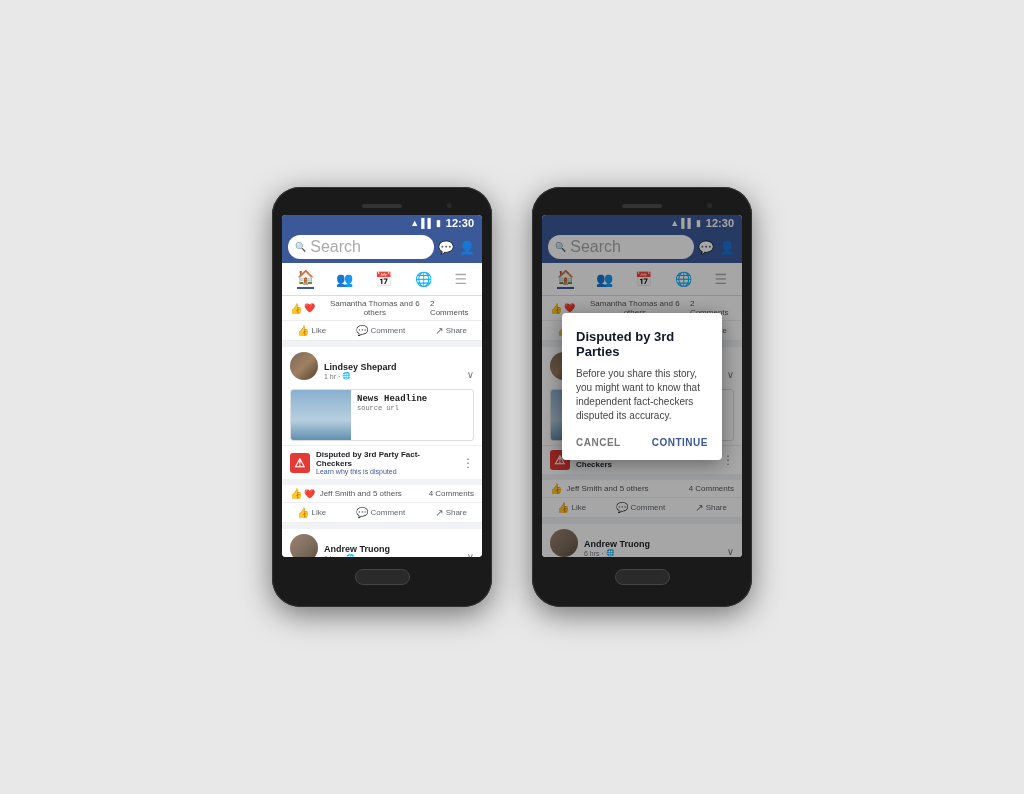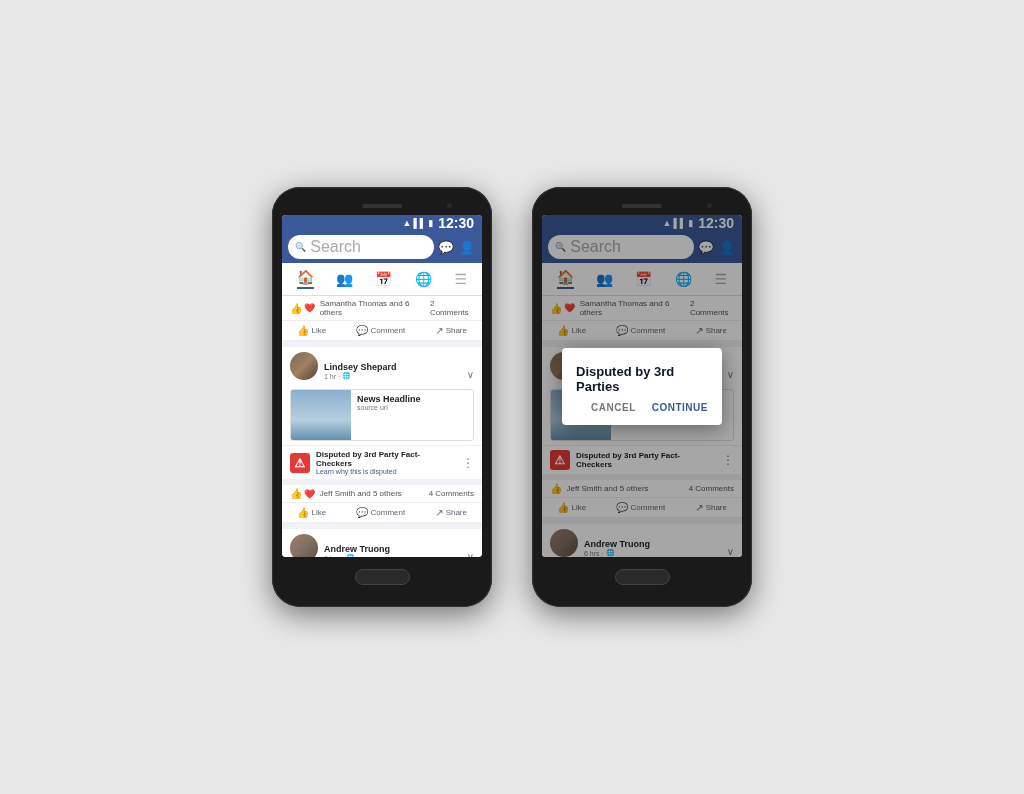--- a/index.html
+++ b/index.html
@@ -89,21 +89,21 @@
       gap: 3px;
       height: 16px;
     }
     .status-icons {
       display: flex;
       gap: 2px;
       align-items: center;
     }
     .status-time {
       font-weight: bold;
-      font-size: 14px;
+      font-size: 11px;
       margin-left: 2px;
     }
 
     
     .fb-search-bar {
       background: #3b5998;
       padding: 4px 6px;
       display: flex;
       align-items: center;
       gap: 5px;
@@ -169,21 +169,21 @@
       border-bottom: 1px solid #eee;
     }
     .reaction-icons {
       display: flex;
       align-items: center;
       gap: 2px;
       font-size: 8px;
     }
     .thumb-icon { color: #4267B2; font-size: 10px; }
     .heart-icon { color: #e0355e; font-size: 9px; }
-    .reaction-names { font-size: 8px; color: #555; margin-left: 2px; }
+    .reaction-names { font-size: 8px; color: #555; margin-left: 2px; text-align: center; }
     .comment-count { font-size: 8px; color: #555; }
 
     .post-actions {
       display: flex;
       justify-content: space-around;
       padding: 4px 0;
       border-bottom: 1px solid #eee;
     }
     .post-action-btn {
       font-size: 8px;
@@ -231,20 +231,21 @@
     }
     .news-thumb {
       width: 60px;
       height: 50px;
       background: linear-gradient(180deg, #8ab0d0 0%, #b8cfe0 60%, #6090b0 100%);
       flex-shrink: 0;
     }
     .news-text-area {
       padding: 4px 6px;
       flex: 1;
+      font-family: Liberation Mono, monospace;
     }
     .news-headline { font-size: 9px; font-weight: bold; color: #1c1e21; }
     .news-source { font-size: 7px; color: #777; }
 
     
     .disputed-row {
       display: flex;
       align-items: center;
       padding: 4px 8px;
       gap: 6px;
@@ -300,21 +301,21 @@
       margin-bottom: 8px;
     }
     .dialog-body {
       font-size: 10px;
       color: #444;
       line-height: 1.4;
       margin-bottom: 14px;
     }
     .dialog-actions {
       display: flex;
-      justify-content: flex-end;
+      justify-content: space-between;
       gap: 16px;
     }
     .dialog-cancel {
       font-size: 10px;
       font-weight: bold;
       color: #777;
       letter-spacing: 0.5px;
     }
     .dialog-continue {
       font-size: 10px;
@@ -621,20 +622,21 @@
             <span class="chevron-icon">∨</span>
           </div>
 
         </div>
 
       </div>
 
       <div class="screen-overlay">
         <div class="dialog-box">
           <div class="dialog-title">Disputed by 3rd Parties</div>
+          <div class="dialog-body">Before you share this story, you might want to know that independent fact-checkers disputed its accuracy.</div>
           <div class="dialog-actions">
             <span class="dialog-cancel">CANCEL</span>
             <span class="dialog-continue">CONTINUE</span>
           </div>
         </div>
       </div>
 
       <div class="android-nav">
         
         

